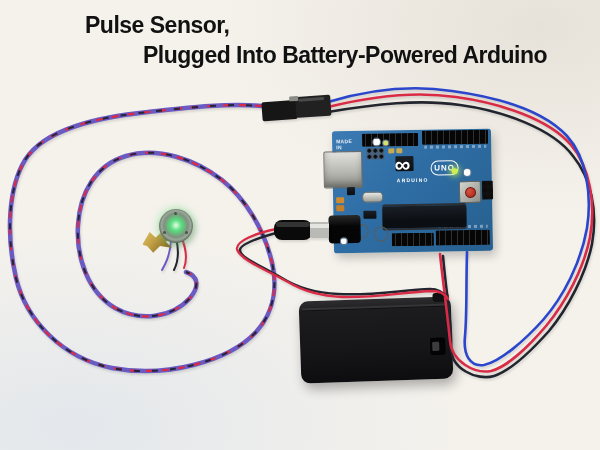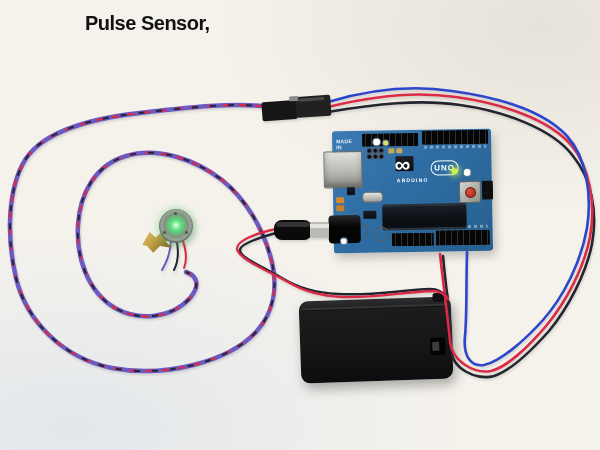--- a/index.html
+++ b/index.html
@@ -5,21 +5,21 @@
   html,body{margin:0;padding:0;background:#fff;}
   .stage{
     position:relative;width:600px;height:450px;overflow:hidden;
     font-family:"Liberation Sans", sans-serif;
     background:
       radial-gradient(120% 80% at 12% 95%, rgba(205,218,235,.45) 0%, rgba(205,218,235,0) 55%),
       radial-gradient(90% 70% at 90% 6%, rgba(216,210,198,.5) 0%, rgba(216,210,198,0) 60%),
       var(--background,#f5f2ec);
   }
   
-  .title-line{position:absolute;font-weight:bold;font-size:20px;letter-spacing:-0.5px;color:var(--title-text,#111);white-space:nowrap;}
+  .title-line{position:absolute;font-weight:bold;font-size:23px;letter-spacing:-0.5px;color:var(--title-text,#111);white-space:nowrap;}
   .t1{left:85px;top:12px;}
   .t2{left:143px;top:42px;}
 
   
   svg.wires{position:absolute;left:0;top:0;filter:drop-shadow(1px 2px 1px rgba(0,0,0,.12));}
   .cable-base{fill:none;stroke:var(--cable-purple,#6a5ac2);stroke-width:4.5;stroke-linecap:round;}
   .cable-red{fill:none;stroke:var(--wire-red,#d5283f);stroke-width:2.2;stroke-dasharray:7 9;}
   .cable-dark{fill:none;stroke:#23243a;stroke-width:2;stroke-dasharray:6 12;stroke-dashoffset:8;}
   .jw{fill:none;stroke-width:2.6;stroke-linecap:round;}
   .jw-blue{stroke:var(--wire-blue,#2b46cc);}
@@ -81,20 +81,21 @@
     clip-path:polygon(8% 42%,28% 8%,44% 34%,66% 14%,96% 44%,74% 58%,90% 86%,54% 72%,30% 96%,14% 64%,0% 56%);
     box-shadow:1px 2px 3px rgba(0,0,0,.2);
   }
 </style>
 </head>
 <body>
 
 <div class="stage">
 
   <div class="title-line t1">Pulse Sensor,</div>
+  <div class="title-line t2">Plugged Into Battery-Powered Arduino</div>
 
   <div class="battery">
     <div class="lid"></div>
     <div class="nub"></div>
     <div class="sw-slot">
         <i></i>
       </div>
   </div>
 
   <div class="arduino">

